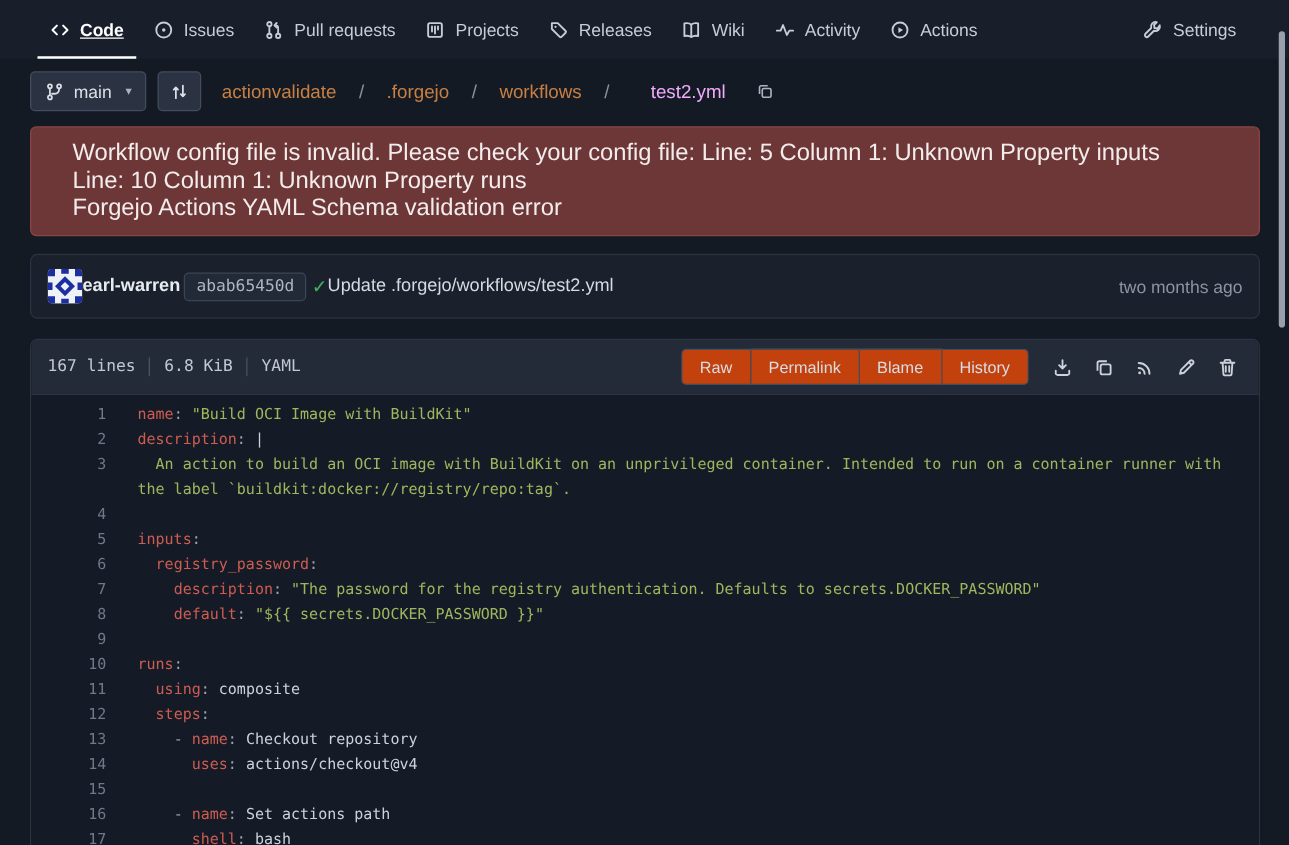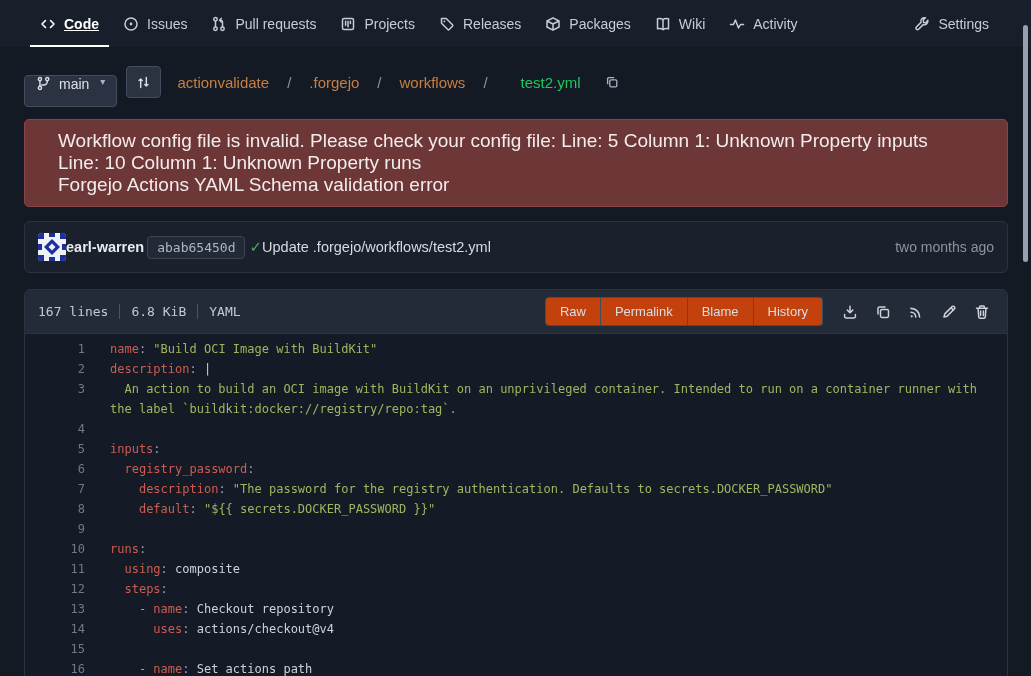--- a/index.html
+++ b/index.html
@@ -20,27 +20,27 @@
   .tab svg { width:16px; height:16px; flex:0 0 auto; }
   .tab.active { color:#ffffff; font-weight:700;text-decoration:underline; }
   .tab.active::after { content:""; position:absolute; left:2px; right:2px; bottom:0; height:2px; background:#ffffff; }
   .tab-settings { margin-left:auto; }
 
   
   .content { padding:10px 23px 0 24px; }
 
   .crumb-row { display:flex; align-items:center; }
   .btn { background:#2b3342; border:1px solid #424d60; border-radius:4px; color:#dbe0e8; cursor:pointer; }
-  .branch-btn { display:flex; align-items:flex-start; gap:8px; height:32px; padding:0 11px; font-size:14px;margin-top:18px; }
+  .branch-btn { display:flex; align-items:center; gap:8px; height:32px; padding:0 11px; font-size:14px; }
   .branch-btn .caret { font-size:10px; color:#aab3bf; margin-left:3px; }
   .icon-btn32 { width:35px; height:32px; display:flex; align-items:center; justify-content:center; margin-left:9px; }
   .crumbs { display:flex; align-items:center; gap:18px; font-size:15px; margin-left:16px; }
   .crumb-link { color:#c87f43; text-decoration:none; cursor:pointer; }
   .crumb-sep { color:#8a94a3; }
-  .crumb-file { color:#22c55e;padding-left:15px; }
+  .crumb-file { color:#f0abfc;padding-left:15px; }
   .copy-path { color:#aab3bf; margin-left:6px; cursor:pointer; }
 
   .error-box { margin-top:12px; background:#6e3737; border:1px solid #874545; border-radius:5px;
                padding:10px 33px; font-size:19px; line-height:22px; color:#f3ecec; }
 
   .commit-bar { margin-top:14px; height:52px; background:#1a202c; border:1px solid #2b3342; border-radius:6px;
                 display:flex; align-items:center; padding:0 13px; font-size:14.5px; }
   .avatar { width:28px; height:28px; border-radius:4px; overflow:hidden; flex:0 0 auto; cursor:pointer; }
   .author { font-weight:700; color:#e8ecf1; cursor:pointer; }
   .hash-badge { font-family:"DejaVu Sans Mono","Liberation Mono",monospace; font-size:13px; color:#aeb6c2;
@@ -124,42 +124,42 @@
         <svg viewBox="0 0 16 16" fill="none" stroke="currentColor" stroke-width="1.5" stroke-linejoin="round">
           <path d="M2.5 2.5h4.7l6.3 6.3a1 1 0 0 1 0 1.4l-3.3 3.3a1 1 0 0 1-1.4 0L2.5 7.2z"></path>
           <circle cx="5.4" cy="5.4" r="0.9" fill="currentColor" stroke="none"></circle>
         </svg>
       </span>
     <span>Releases</span>
   </a>
   <a class="tab">
     <span>
         <svg viewBox="0 0 16 16" fill="none" stroke="currentColor" stroke-width="1.5" stroke-linejoin="round">
-          <path d="M8 1.8 14 5v6l-6 3.2L2 11V5z"></path>
-          <path d="M2 5l6 3 6-3M8 8v6"></path>
-        </svg>
-      </span>
-    <span>Packages</span>
-  </a>
-  <a class="tab">
-    <span>
-        <svg viewBox="0 0 16 16" fill="none" stroke="currentColor" stroke-width="1.5" stroke-linejoin="round">
           <path d="M8 3.6C6.5 2.4 4.5 2.3 2.5 2.7v10.1c2-.4 4-.3 5.5.9 1.5-1.2 3.5-1.3 5.5-.9V2.7c-2-.4-4-.3-5.5.9z"></path>
           <path d="M8 3.6v10.1"></path>
         </svg>
       </span>
     <span>Wiki</span>
   </a>
   <a class="tab">
     <span>
         <svg viewBox="0 0 16 16" fill="none" stroke="currentColor" stroke-width="1.5" stroke-linecap="round" stroke-linejoin="round">
           <path d="M1.5 8.5h3L6.4 4l3.1 8 2-3.5h3"></path>
         </svg>
       </span>
     <span>Activity</span>
+  </a>
+  <a class="tab">
+    <span>
+        <svg viewBox="0 0 16 16" fill="none" stroke="currentColor" stroke-width="1.5">
+          <circle cx="8" cy="8" r="6"></circle>
+          <path d="M6.7 5.7v4.6L10.4 8z" fill="currentColor" stroke="none"></path>
+        </svg>
+      </span>
+    <span>Actions</span>
   </a>
   <a class="tab tab-settings">
     <span>
         <svg viewBox="0 0 16 16" fill="none" stroke="currentColor" stroke-width="1.5" stroke-linecap="round" stroke-linejoin="round">
           <path d="M13.8 4.2a3.6 3.6 0 0 1-4.6 4.4l-4.6 4.6a1.55 1.55 0 0 1-2.2-2.2l4.6-4.6a3.6 3.6 0 0 1 4.4-4.6L9.2 4l.4 2.4L12 6.8z"></path>
         </svg>
       </span>
     <span>Settings</span>
   </a>
 </nav>

